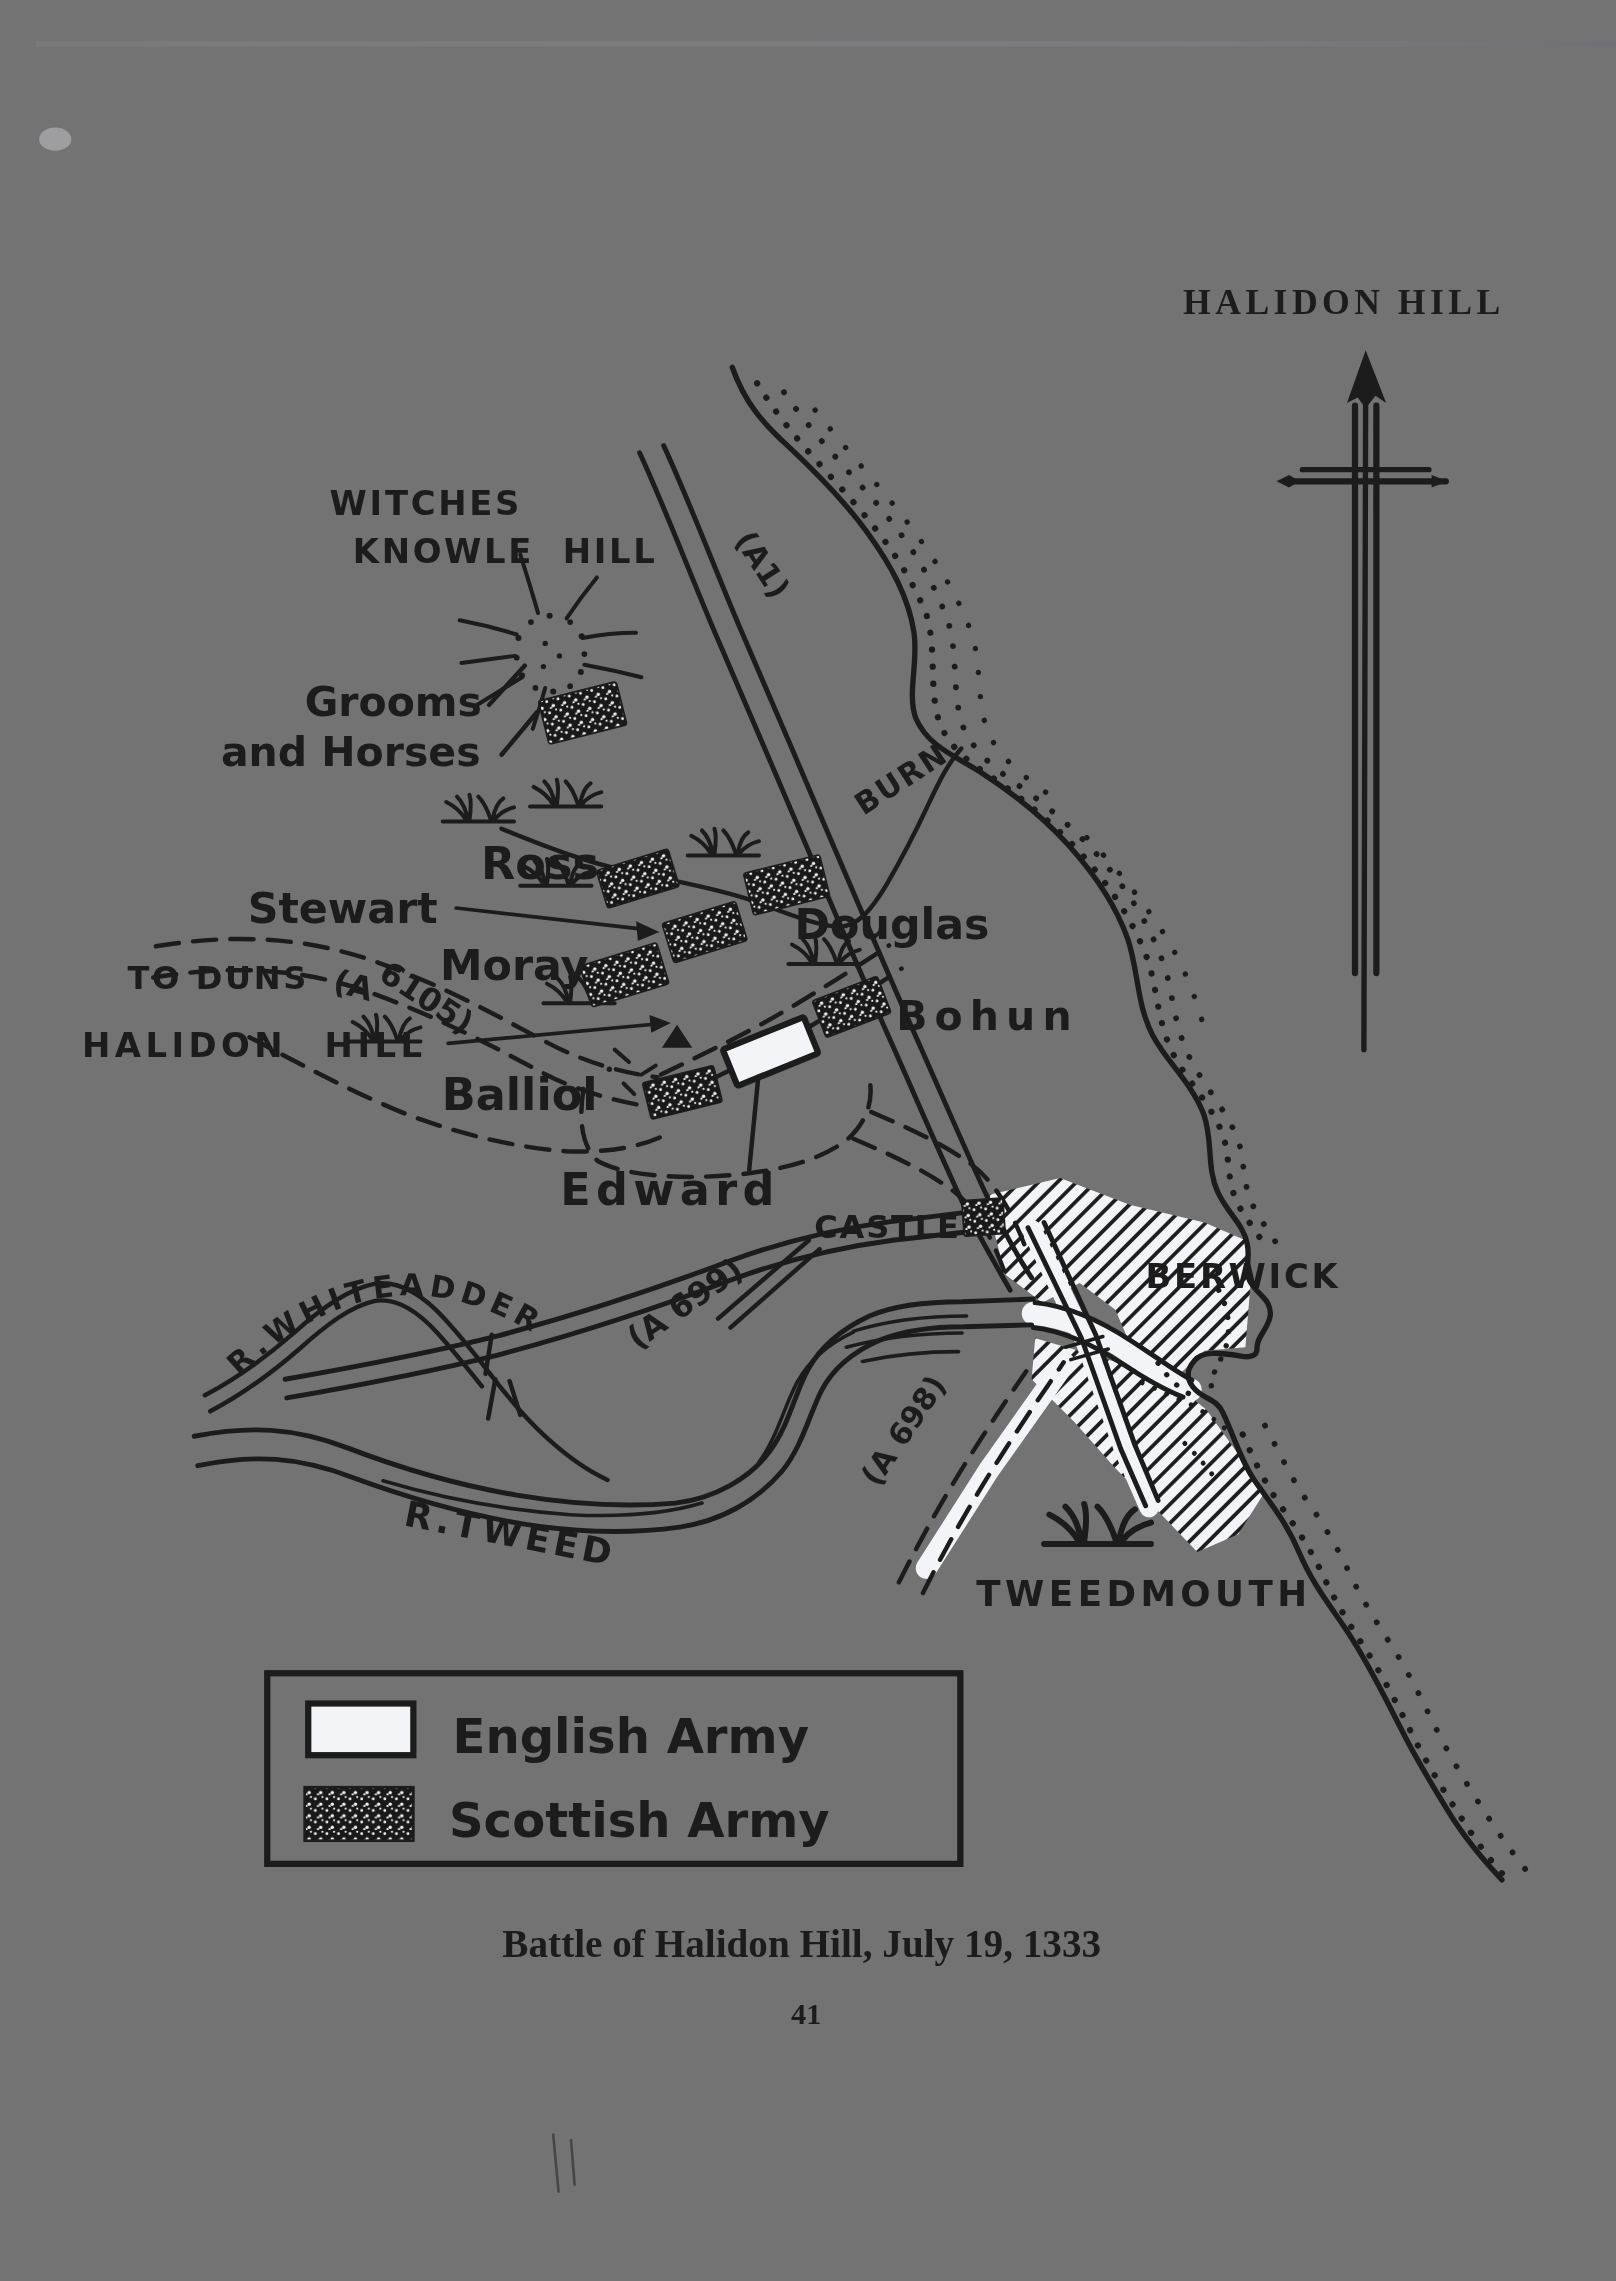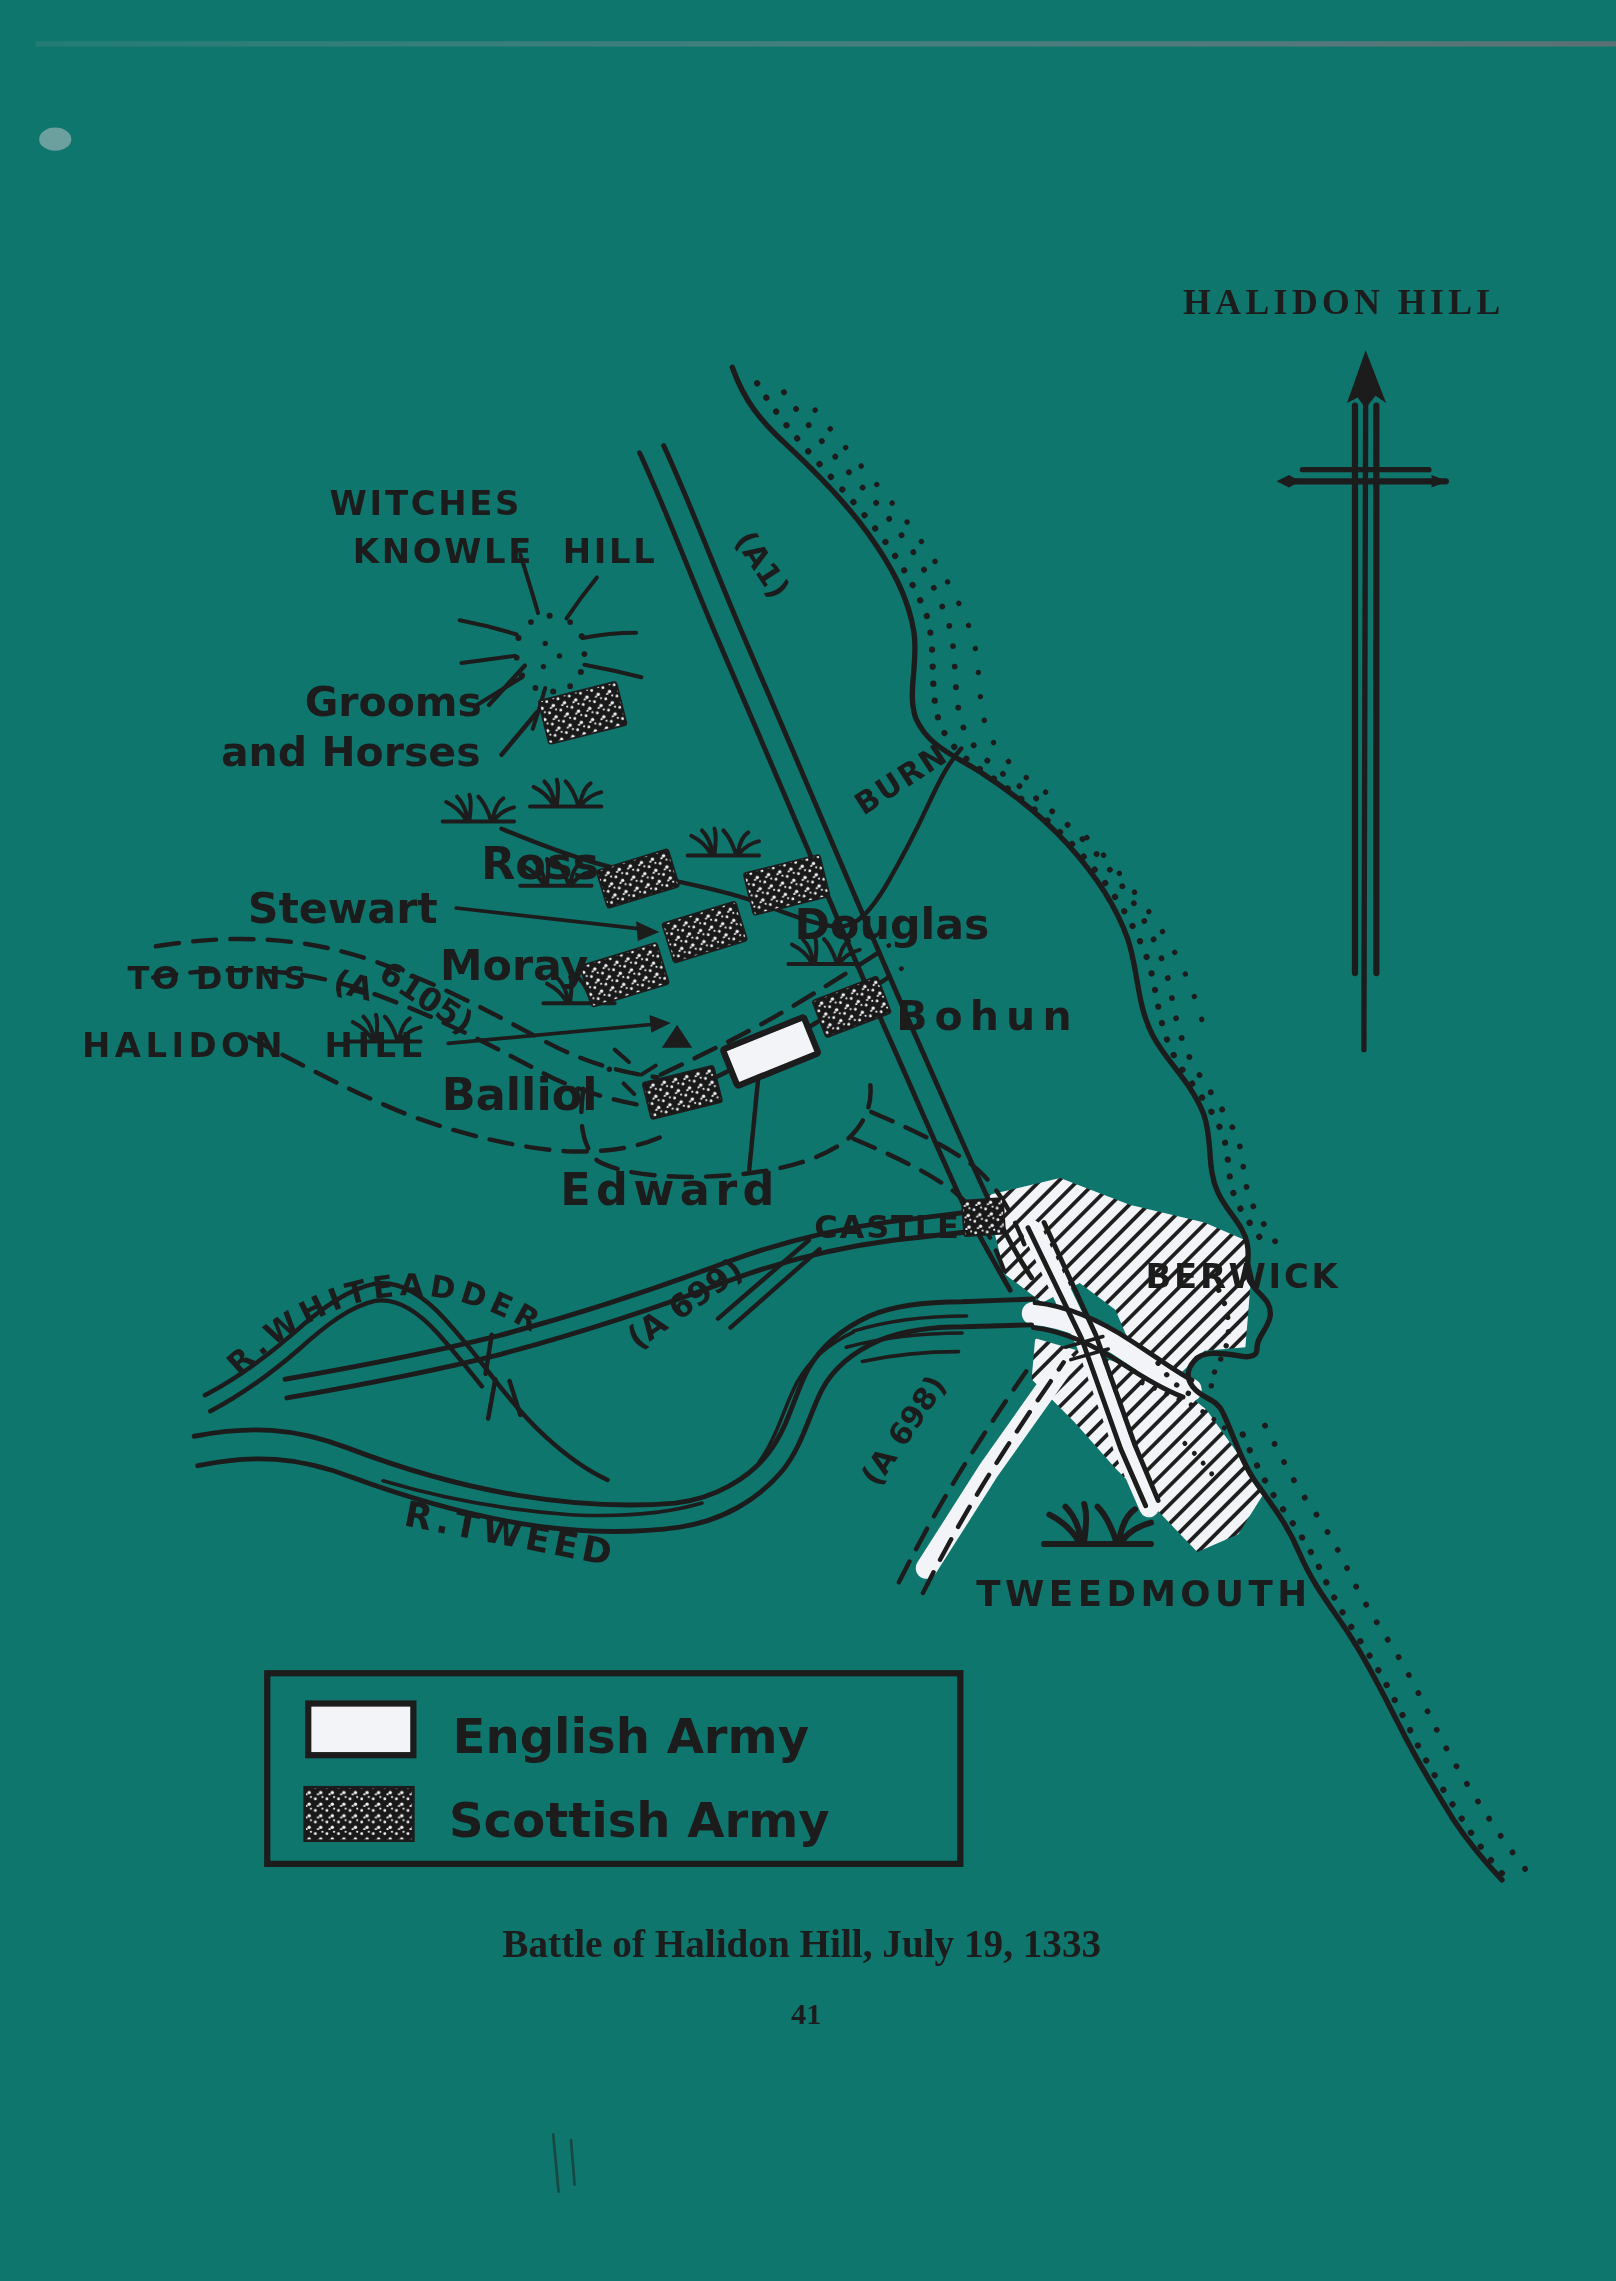--- a/index.html
+++ b/index.html
@@ -1,19 +1,19 @@
 <!DOCTYPE html>
 <html style="font-size:14.3px"><head>
 <meta charset="utf-8">
 <style>
   html,body{margin:0;padding:0;background:#e9eaee;}
   .page{
     position:relative;
     width:1616px;height:2281px;
-    background:#0f766e;
+    background:#737373;
     overflow:hidden;
     font-family:"DejaVu Sans", sans-serif;
   }
   svg{position:absolute;left:0;top:0;}
   .ink{fill:#1c1c1c;}
   .hand{font-family:"DejaVu Sans", sans-serif;font-weight:700;fill:#1c1c1c;}
   .serif{font-family:"Liberation Serif", serif;font-weight:700;fill:#1c1c1c;}
   .stroke{stroke:#1c1c1c;fill:none;stroke-linecap:round;stroke-linejoin:round;}
 </style>
 </head>

